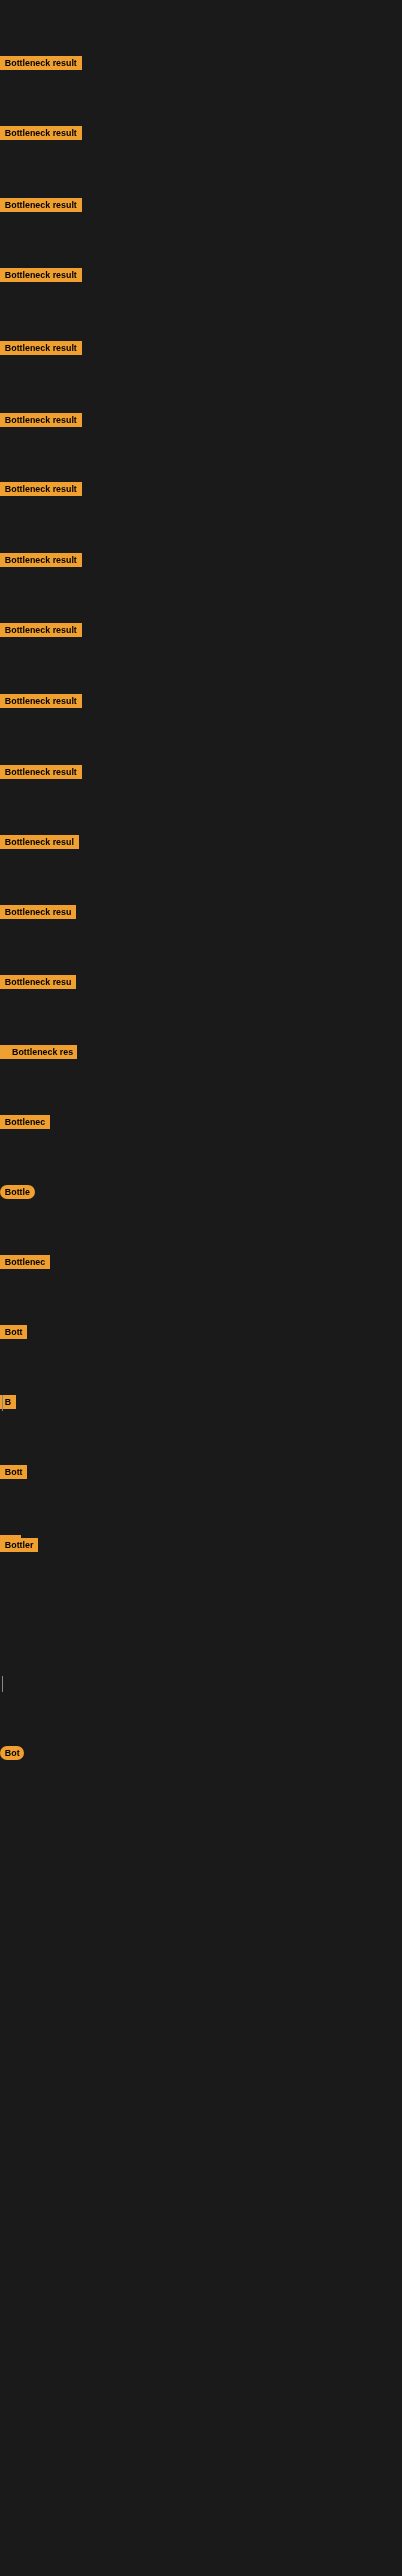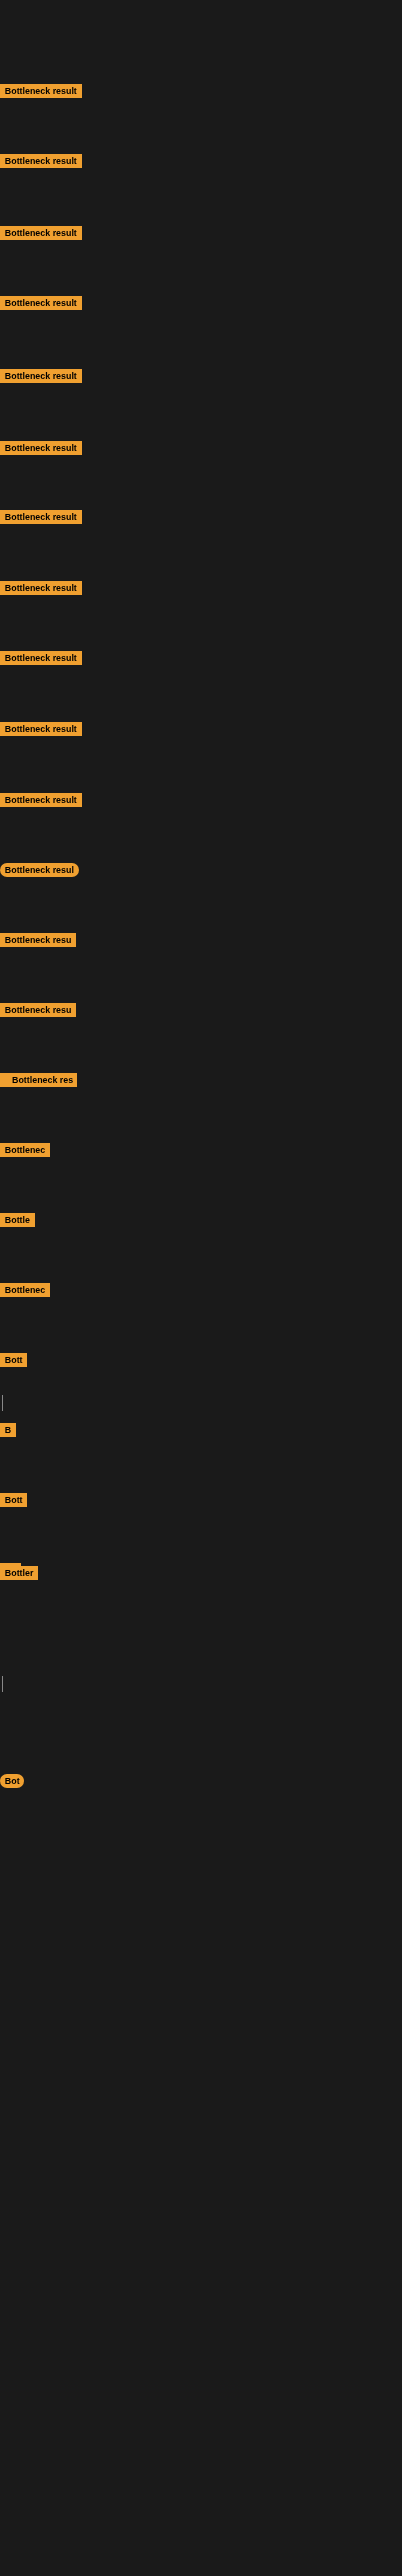--- a/index.html
+++ b/index.html
@@ -23,21 +23,20 @@
     }
     .bottleneck-label {
       display: inline-block;
       background-color: #f0a030;
       color: #000000;
       font-size: 8.9px;
       font-weight: bold;
       padding: 2.4px 4.8px;
       white-space: nowrap;
       overflow: hidden;
-      margin-top: 28px;
     }
     .result-row {
       position: absolute;
       left: 0;
     }
     .vertical-line {
       position: absolute;
       left: 1.6px;
       width: 1.6px;
       background-color: #888888;
@@ -53,26 +52,26 @@
     <div class="result-row" style="top: 116px; left: 0px;"><span class="bottleneck-label" style="max-width: 97px;">Bottleneck result</span></div>
     <div class="result-row" style="top: 188px; left: 0px;"><span class="bottleneck-label" style="max-width: 97px;">Bottleneck result</span></div>
     <div class="result-row" style="top: 258px; left: 0px;"><span class="bottleneck-label" style="max-width: 97px;">Bottleneck result</span></div>
     <div class="result-row" style="top: 331px; left: 0px;"><span class="bottleneck-label" style="max-width: 97px;">Bottleneck result</span></div>
     <div class="result-row" style="top: 403px; left: 0px;"><span class="bottleneck-label" style="max-width: 97px;">Bottleneck result</span></div>
     <div class="result-row" style="top: 472px; left: 0px;"><span class="bottleneck-label" style="max-width: 97px;">Bottleneck result</span></div>
     <div class="result-row" style="top: 543px; left: 0px;"><span class="bottleneck-label" style="max-width: 97px;">Bottleneck result</span></div>
     <div class="result-row" style="top: 613px; left: 0px;"><span class="bottleneck-label" style="max-width: 97px;">Bottleneck result</span></div>
     <div class="result-row" style="top: 684px; left: 0px;"><span class="bottleneck-label" style="max-width: 97px;">Bottleneck result</span></div>
     <div class="result-row" style="top: 755px; left: 0px;"><span class="bottleneck-label" style="max-width: 97px;">Bottleneck result</span></div>
-    <div class="result-row" style="top: 825px; left: 0px;"><span class="bottleneck-label" style="max-width: 89px; border-radius: 7px;">Bottleneck resul</span></div>
+    <div class="result-row" style="top: 825px; left: 0px;"><span class="bottleneck-label" style="max-width: 89px;">Bottleneck resul</span></div>
     <div class="result-row" style="top: 895px; left: 0px;"><span class="bottleneck-label" style="max-width: 84px;">Bottleneck resu</span></div>
     <div class="result-row" style="top: 965px; left: 0px;"><span class="bottleneck-label" style="max-width: 84px;">Bottleneck resu</span></div>
     <div class="result-row" style="top: 1035px; left: 0px;"><span class="bottleneck-label" style="max-width: 77px; padding-left: 12px;">Bottleneck res</span></div>
     <div class="result-row" style="top: 1105px; left: 0px;"><span class="bottleneck-label" style="max-width: 64px;">Bottlenec</span></div>
-    <div class="result-row" style="top: 1175px; left: 0px;"><span class="bottleneck-label" style="max-width: 43px;">Bottle</span></div>
+    <div class="result-row" style="top: 1175px; left: 0px;"><span class="bottleneck-label" style="max-width: 43px; border-radius: 7px;">Bottle</span></div>
     <div class="result-row" style="top: 1245px; left: 0px;"><span class="bottleneck-label" style="max-width: 58px; text-align: right;">Bottlenec</span></div>
     <div class="result-row" style="top: 1315px; left: 0px;"><span class="bottleneck-label" style="max-width: 32px;">Bott</span></div>
     <div class="result-row" style="top: 1385px; left: 0px;"><span class="bottleneck-label" style="max-width: 19.3px;">B</span></div>
     <div class="result-row" style="top: 1455px; left: 0px;"><span class="bottleneck-label" style="max-width: 32px;">Bott</span></div>
     <div class="result-row" style="top: 1525px; left: 0px;"><span class="bottleneck-label" style="max-width: 22.5px;">Bo</span></div>
     <div class="result-row" style="top: 1528px; left: 0px;"><span class="bottleneck-label" style="max-width: 45px;">Bottler</span></div>
     <div class="result-row" style="top: 1736px; left: 0px;"><span class="bottleneck-label" style="max-width: 27px; border-radius: 7px;">Bot</span></div>
     <div class="vertical-line" style="top: 1385px; height: 16px;"></div>
     <div class="vertical-line" style="top: 1666px; height: 16px;"></div>
   </div>

